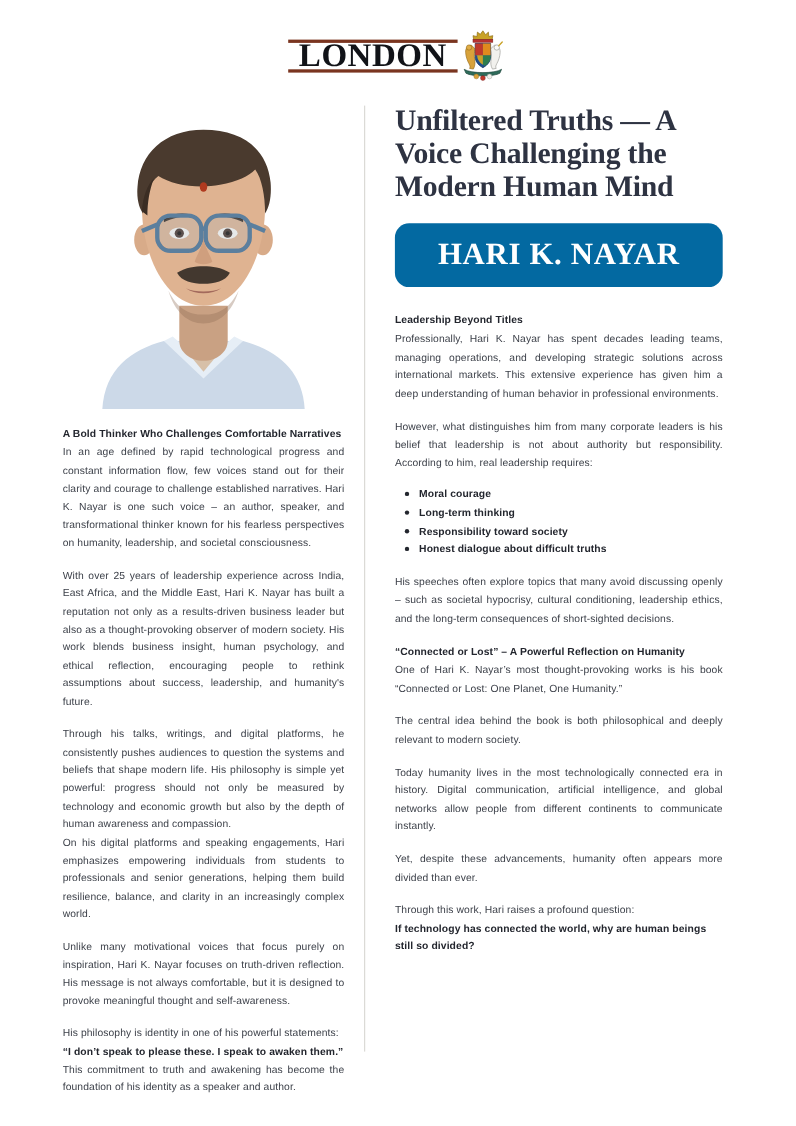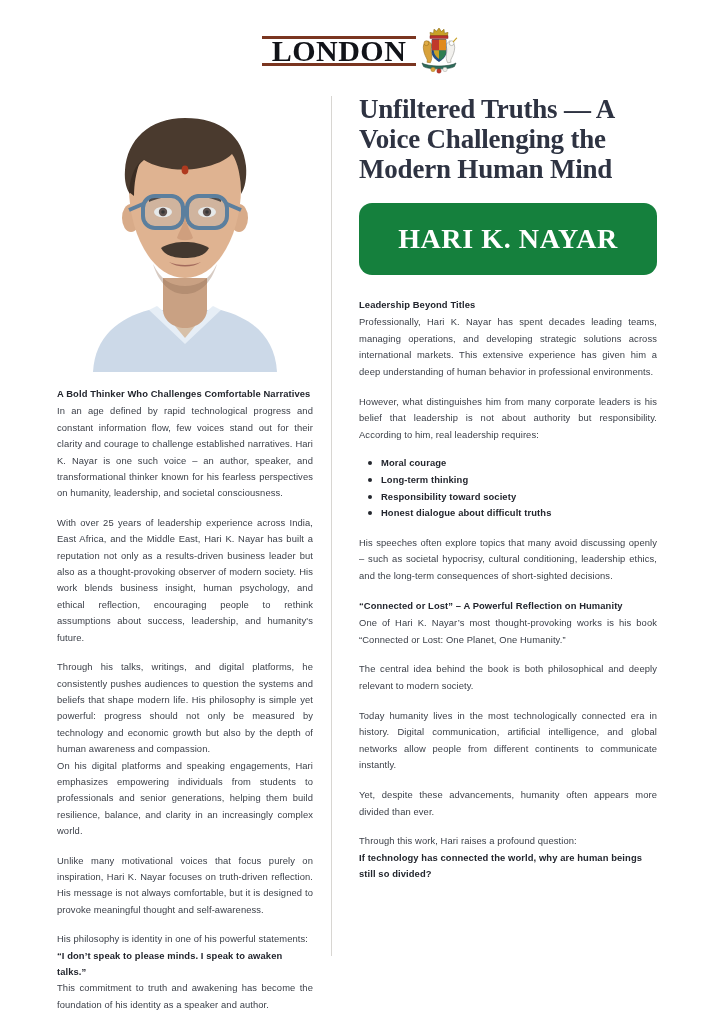--- a/index.html
+++ b/index.html
@@ -117,23 +117,23 @@
     font-family: "Liberation Serif", serif;
     font-weight: bold;
     font-size: 27px;
     line-height: 1.12;
     letter-spacing: -0.2px;
     color: #2e3342;
     margin: 0 0 18px 0;
   }
 
   .namebar {
-    background: #15803d;
+    background: #0369a1;
     border-radius: 13px;
-    height: 72px;
+    height: 58px;
     display: flex;
     align-items: center;
     justify-content: center;
     margin-bottom: 22px;
   }
   .namebar span {
     font-family: "Liberation Serif", serif;
     font-weight: bold;
     font-size: 28px;
     color: #ffffff;
@@ -300,21 +300,21 @@
     </div>
 
     <div class="body-text">
       <p class="subhead">A Bold Thinker Who Challenges Comfortable Narratives</p>
       <p class="para">In an age defined by rapid technological progress and constant information flow, few voices stand out for their clarity and courage to challenge established narratives. Hari K. Nayar is one such voice – an author, speaker, and transformational thinker known for his fearless perspectives on humanity, leadership, and societal consciousness.</p>
       <p class="para">With over 25 years of leadership experience across India, East Africa, and the Middle East, Hari K. Nayar has built a reputation not only as a results-driven business leader but also as a thought-provoking observer of modern society. His work blends business insight, human psychology, and ethical reflection, encouraging people to rethink assumptions about success, leadership, and humanity's future.</p>
       <p class="para tight">Through his talks, writings, and digital platforms, he consistently pushes audiences to question the systems and beliefs that shape modern life. His philosophy is simple yet powerful: progress should not only be measured by technology and economic growth but also by the depth of human awareness and compassion.</p>
       <p class="para">On his digital platforms and speaking engagements, Hari emphasizes empowering individuals from students to professionals and senior generations, helping them build resilience, balance, and clarity in an increasingly complex world.</p>
       <p class="para">Unlike many motivational voices that focus purely on inspiration, Hari K. Nayar focuses on truth-driven reflection. His message is not always comfortable, but it is designed to provoke meaningful thought and self-awareness.</p>
       <p class="para tight">His philosophy is identity in one of his powerful statements:</p>
-      <p class="pullquote">“I don’t speak to please minds. I speak to awaken talks.”</p>
+      <p class="pullquote">“I don’t speak to please these. I speak to awaken them.”</p>
       <p class="para">This commitment to truth and awakening has become the foundation of his identity as a speaker and author.</p>
     </div>
   </div>
 
   <div class="col-right">
 
     <h1 class="headline">Unfiltered Truths — A Voice Challenging the Modern Human Mind</h1>
 
     <div class="namebar">
       <span>HARI K. NAYAR</span>

